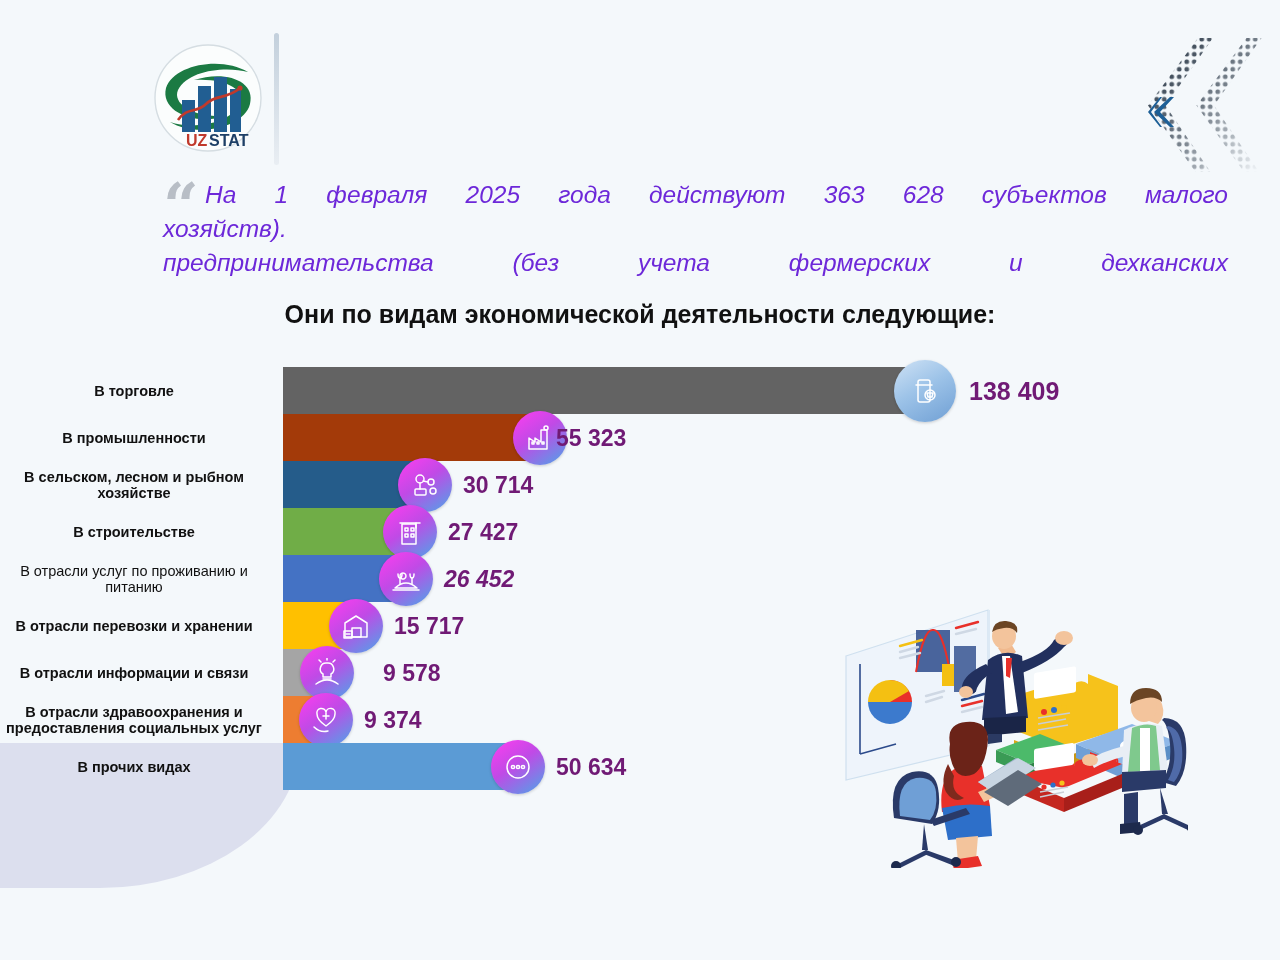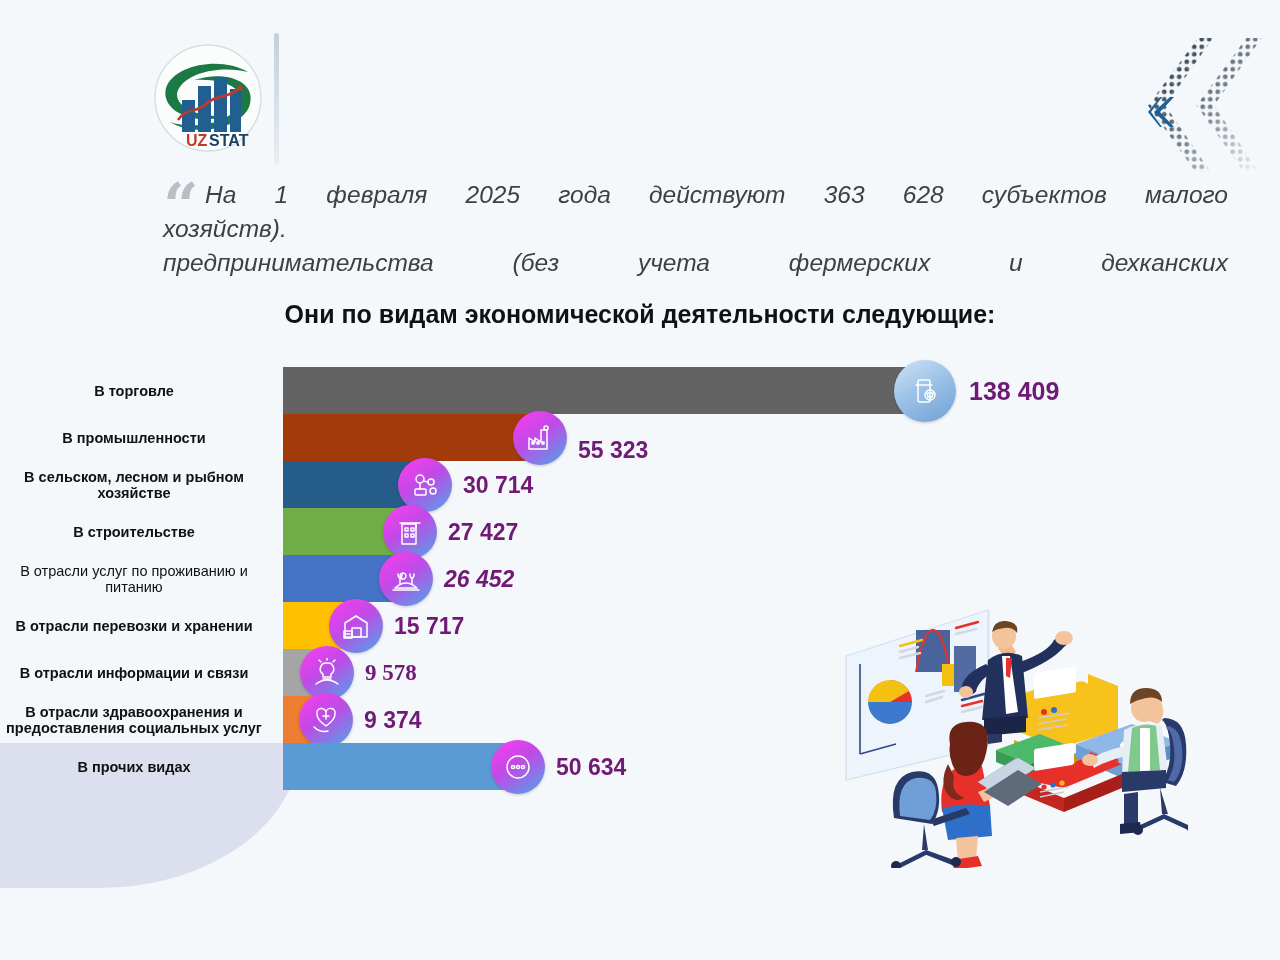--- a/index.html
+++ b/index.html
@@ -31,21 +31,21 @@
   }
 
   
   #quote-mark{
     position:absolute;left:163px;top:175px;color:#b8bec6;
     font-family:"DejaVu Serif",serif;font-size:62px;font-weight:bold;
     line-height:1;
   }
   #quote-text{
     position:absolute;left:205px;top:178px;width:1023px;
-    font-style:italic;font-size:24.5px;line-height:1.38;color:#404040;
+    font-style:italic;font-size:24.5px;line-height:1.38;color:#6d28d9;
     text-align:justify;
   }
   #quote-text .ln{display:block;}
   #quote-text .ln.j{
     text-align:justify;text-align-last:justify;
   }
 
   #subtitle{
     position:absolute;left:0;top:300px;width:1280px;text-align:center;
     font-size:25px;font-weight:bold;color:#111;
@@ -163,21 +163,21 @@
       <div class="bar" style="width: 257px; background: rgb(163, 58, 9);"></div>
       <div class="badge" style="left: 540px;">
         <svg viewBox="0 0 30 30" fill="none" stroke="#ffffff" stroke-width="1.5" stroke-linecap="round" stroke-linejoin="round">
           <path d="M4 26 v-11 l6 4 v-4 l6 4 v-12 h6 v19 z"></path>
           <circle cx="21" cy="5" r="2"></circle>
           <rect x="7" y="19" width="2" height="2"></rect>
           <rect x="12" y="19" width="2" height="2"></rect>
           <rect x="17" y="19" width="2" height="2"></rect>
         </svg>
       </div>
-      <div class="val" style="left: 578px; margin-top: 12px;">55 323</div>
+      <div class="val" style="left: 556px;">55 323</div>
     </div>
     <div class="row">
       <div class="rowlabel b">В сельском, лесном и рыбном хозяйстве</div>
       <div class="bar" style="width: 142px; background: rgb(37, 92, 138);"></div>
       <div class="badge" style="left: 425px;">
         <svg viewBox="0 0 30 30" fill="none" stroke="#ffffff" stroke-width="1.5" stroke-linecap="round" stroke-linejoin="round">
           <circle cx="10" cy="9" r="4"></circle>
           <circle cx="21" cy="12" r="3"></circle>
           <path d="M13 11 L18 12"></path>
           <path d="M10 13 v6"></path>
@@ -238,21 +238,21 @@
       <div class="badge" style="left: 327px;">
         <svg viewBox="0 0 30 30" fill="none" stroke="#ffffff" stroke-width="1.5" stroke-linecap="round" stroke-linejoin="round">
           <path d="M15 5 a6,6 0 0 1 4,11 v3 h-8 v-3 a6,6 0 0 1 4,-11"></path>
           <path d="M11 21 h8"></path>
           <path d="M9 4 l-2,-2"></path>
           <path d="M15 2 v-2"></path>
           <path d="M21 4 l2,-2"></path>
           <path d="M4 26 q11,-8 22,0"></path>
         </svg>
       </div>
-      <div class="val" style="left: 365px; font-family: Liberation Serif, serif;">9 578</div>
+      <div class="val" style="left: 383px;">9 578</div>
     </div>
     <div class="row">
       <div class="rowlabel b">В отрасли здравоохранения и предоставления социальных услуг</div>
       <div class="bar" style="width: 43px; background: rgb(237, 125, 49);"></div>
       <div class="badge" style="left: 326px;">
         <svg viewBox="0 0 30 30" fill="none" stroke="#ffffff" stroke-width="1.5" stroke-linecap="round" stroke-linejoin="round">
           <path d="M15 21 q-9,-6 -9,-12 a4.5,4.5 0 0 1 9,-2 a4.5,4.5 0 0 1 9,2 q0,6 -9,12 z"></path>
           <path d="M15 8 v6 M12 11 h6"></path>
           <path d="M3 22 q6,6 14,4"></path>
         </svg>

